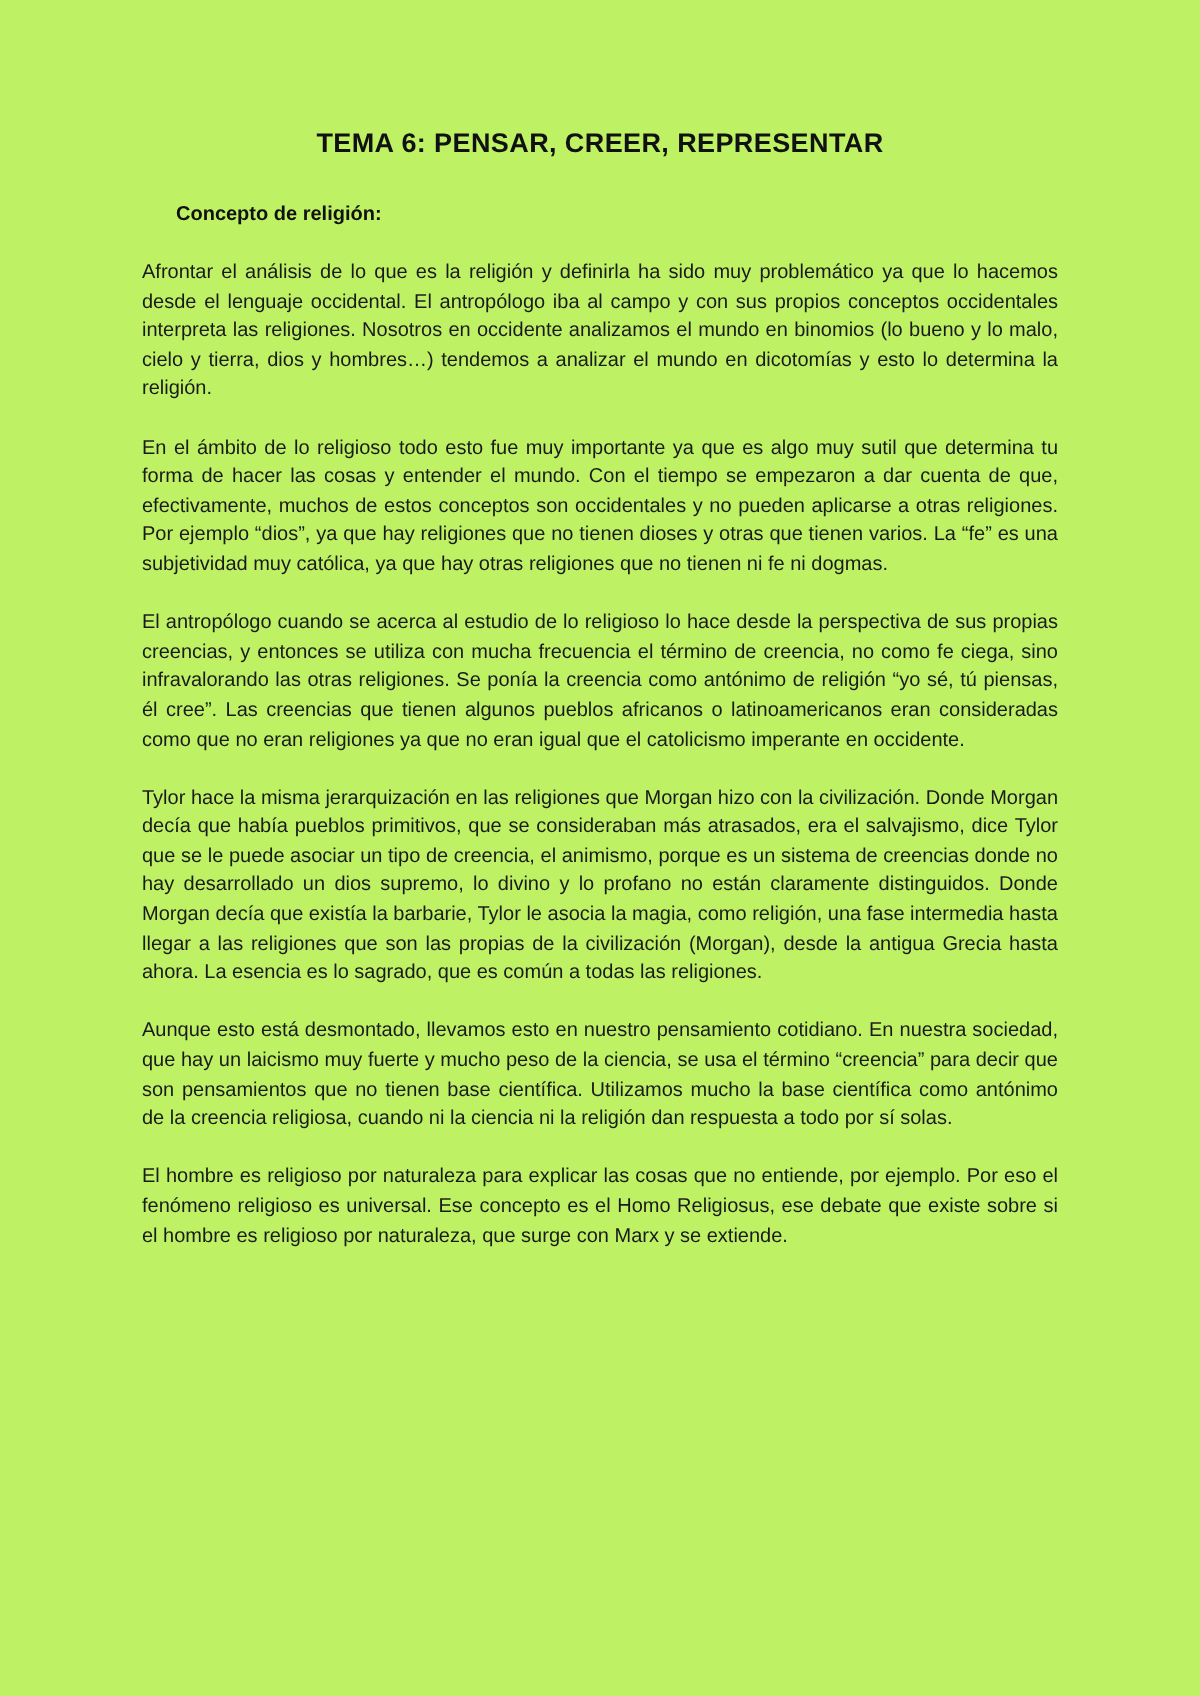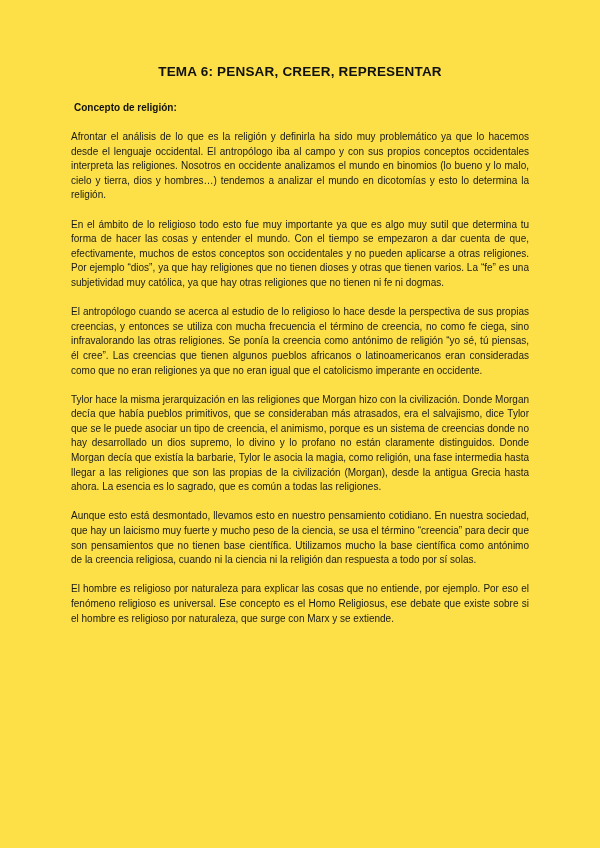--- a/index.html
+++ b/index.html
@@ -4,40 +4,40 @@
 <style>
   html, body {
     margin: 0;
     padding: 0;
     background: #ffffff;
   }
   .page {
     position: relative;
     width: 600px;
     height: 848px;
-    background: #fde047;
+    background: #bef264;
     box-sizing: border-box;
     padding: 63px 71px 0 71px;
     overflow: hidden;
     font-family: "Liberation Sans", "DejaVu Sans", sans-serif;
     color: #1a1a1a;
   }
   .doc-title {
     font-size: 13.5px;
     font-weight: bold;
     text-align: center;
     margin: 0 0 21px 0;
     line-height: 17px;
     color: #111111;
     letter-spacing: 0.2px;
   }
   .section-heading {
     font-size: 10px;
     font-weight: bold;
-    margin: 0 0 15px 3px;
+    margin: 0 0 15px 17px;
     line-height: 14px;
     color: #111111;
   }
   .para {
     font-size: 10px;
     line-height: 14.6px;
     text-align: justify;
     margin: 0 0 14.6px 0;
     color: #1a1a1a;
   }

